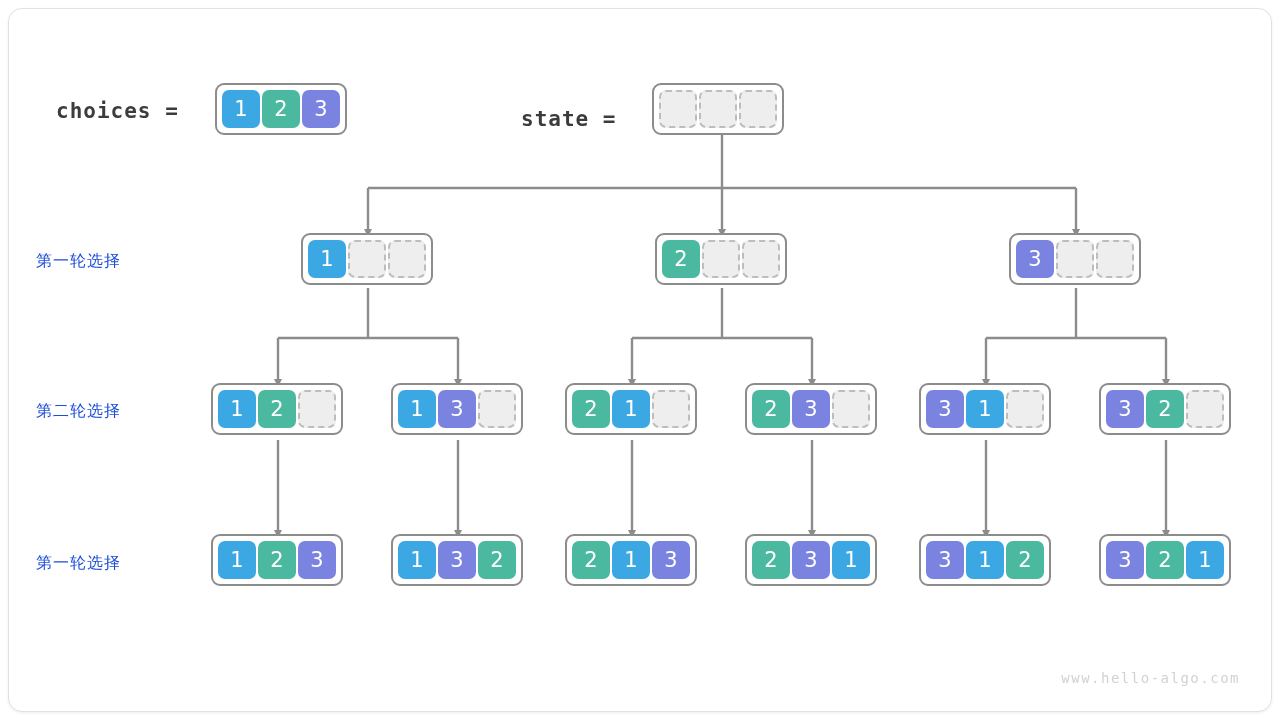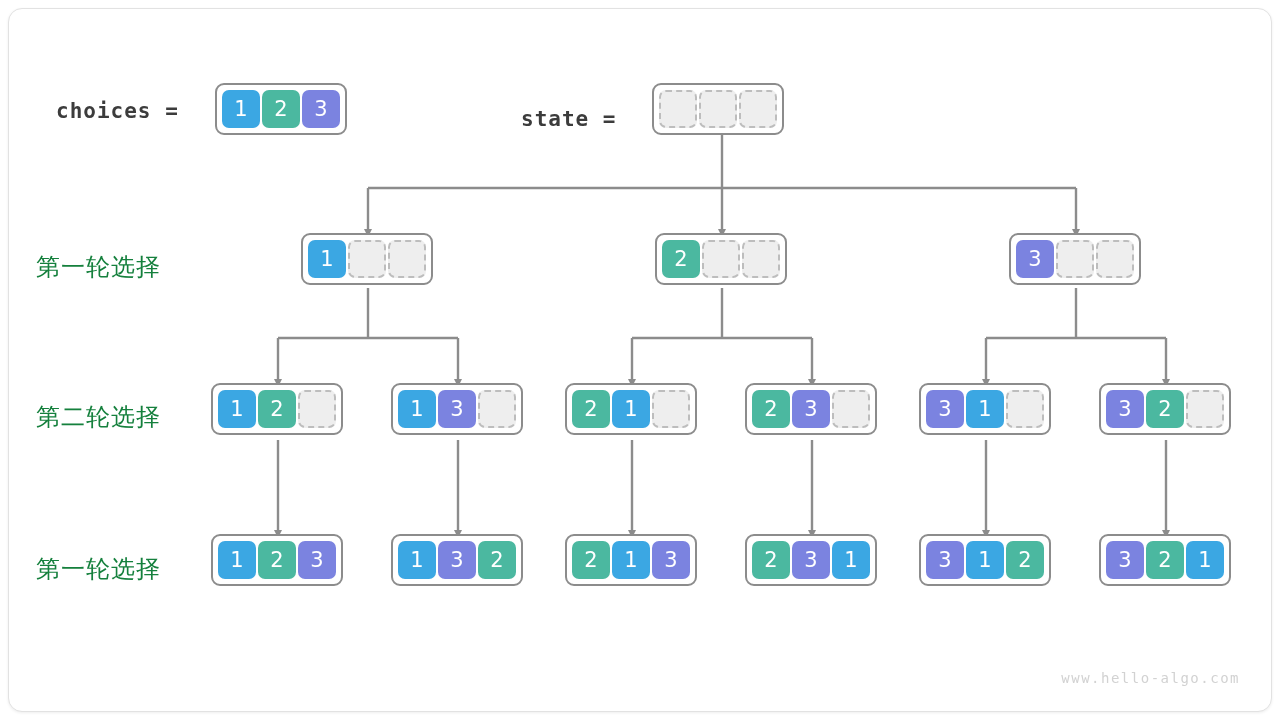--- a/index.html
+++ b/index.html
@@ -48,22 +48,22 @@
     font-family: "DejaVu Sans Mono", "Liberation Mono", monospace;
     font-size: 21px;
     font-weight: bold;
     color: #3c3c3c;
     letter-spacing: 1px;
     white-space: nowrap;
   }
   .row-label {
     position: absolute;
     font-family: "DejaVu Sans", "Liberation Sans", sans-serif;
-    font-size: 24px;
-    color: #15803d;
+    font-size: 16px;
+    color: #1d4ed8;
     white-space: nowrap;
     letter-spacing: 1px;
   }
 
   
   .array-box {
     position: absolute;
     display: flex;
     flex-direction: row;
     align-items: center;

